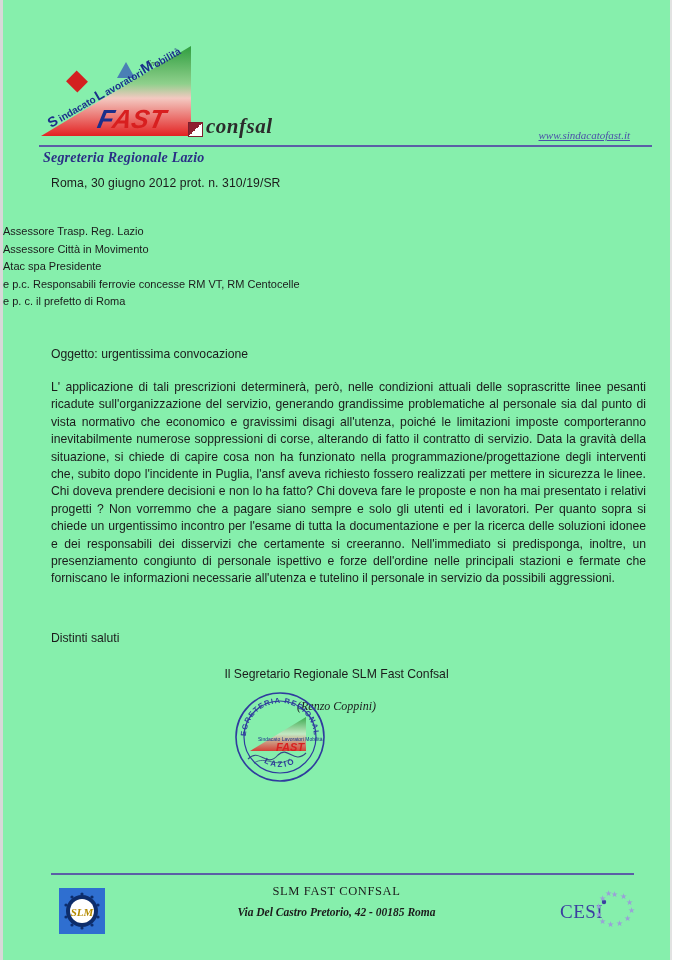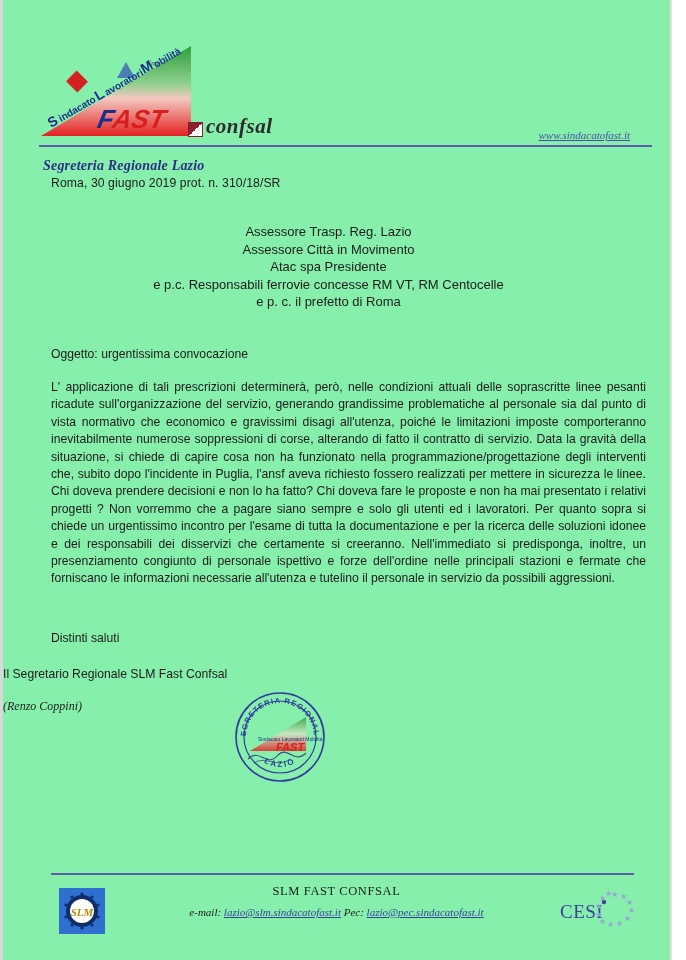--- a/index.html
+++ b/index.html
@@ -87,41 +87,40 @@
   .segreteria {
     position: absolute;
     left: 40px;
     top: 150px;
     font-family: "Liberation Serif", serif;
     font-style: italic;
     font-weight: 700;
     font-size: 14px;
     color: #2a2f86;
     letter-spacing: 0.2px;
-    margin-top: 8px;
   }
 
   
   .content {
     position: absolute;
     left: 0;
     top: 176px;
     right: 0;
   }
   .protocol {
     margin: 0 0 0 48px;
     font-size: 12.2px;
     color: #1b1b1b;
     letter-spacing: 0.1px;
   }
 
   .recipients {
     margin: 33px 16px 0 0;
-    text-align: center;
-    font-size: 13px;
+    text-align: left;
+    font-size: 11px;
     line-height: 17.6px;
     color: #1b1b1b;
   }
   .recipients div { white-space: nowrap; }
 
   .subject {
     margin: 36px 0 0 48px;
     font-size: 12.2px;
     color: #1b1b1b;
   }
@@ -138,20 +137,21 @@
   .regards {
     margin: 43px 0 0 48px;
     font-size: 12.2px;
     color: #1b1b1b;
   }
 
   
   .signature {
     position: relative;
     margin-top: 22px;
+    text-align: center;
   }
   .sig-line1 {
     font-size: 12.2px;
     color: #1b1b1b;
   }
   .sig-line2 {
     font-family: "Liberation Serif", serif;
     font-style: italic;
     font-size: 12px;
     color: #1b1b1b;
@@ -265,21 +265,21 @@
 
     <div class="site-url">www.sindacatofast.it</div>
 
     <div class="rule-top"></div>
 
     <div class="segreteria">Segreteria Regionale Lazio</div>
   </div>
 
   <div class="content">
 
-    <p class="protocol">Roma, 30  giugno  2019 prot. n. 310/18/SR</p>
+    <p class="protocol">Roma, 30  giugno  2012 prot. n. 310/19/SR</p>
 
     <div class="recipients">
       <div>Assessore Trasp. Reg. Lazio</div>
       <div>Assessore Città in Movimento</div>
       <div>Atac spa Presidente</div>
       <div>e p.c. Responsabili ferrovie concesse RM VT, RM Centocelle</div>
       <div>e p. c. il prefetto di Roma</div>
     </div>
 
     <p class="subject">Oggetto: urgentissima convocazione</p>
@@ -340,26 +340,21 @@
           <circle cx="13" cy="37" r="1.6"></circle>
             <circle cx="7" cy="29" r="1.6"></circle>
           <circle cx="7" cy="17" r="1.6"></circle>
             <circle cx="13" cy="9" r="1.6"></circle>
         </g>
         <text x="23" y="28" text-anchor="middle" font-family="Liberation Serif, serif" font-size="11" font-weight="bold" font-style="italic" fill="#b58b00">SLM</text>
       </svg>
 
       <div class="footer-center">
         <div class="f-org">SLM  FAST CONFSAL</div>
-        <div class="f-mail">
-          <span>e-mail:</span>
-          <span class="lnk">lazio@slm.sindacatofast.it</span>
-          <span>Pec:</span>
-          <span class="lnk">lazio@pec.sindacatofast.it</span>
-        </div>
+        <div class="f-addr">Via Del Castro Pretorio, 42  -   00185 Roma</div>
       </div>
 
       <svg class="cesi" viewBox="0 0 86 50">
         <text x="2" y="32" font-family="Liberation Serif, serif" font-size="19" fill="#3b3fa0" letter-spacing="0.5">CESI</text>
         <circle cx="46" cy="16" r="2.2" fill="#3b3fa0"></circle>
         <g fill="#9aa0d8" font-size="8" font-family="DejaVu Sans, sans-serif">
           <text x="53" y="11">★</text>
             <text x="62" y="13">★</text>
           <text x="68" y="19">★</text>
             <text x="70" y="27">★</text>

